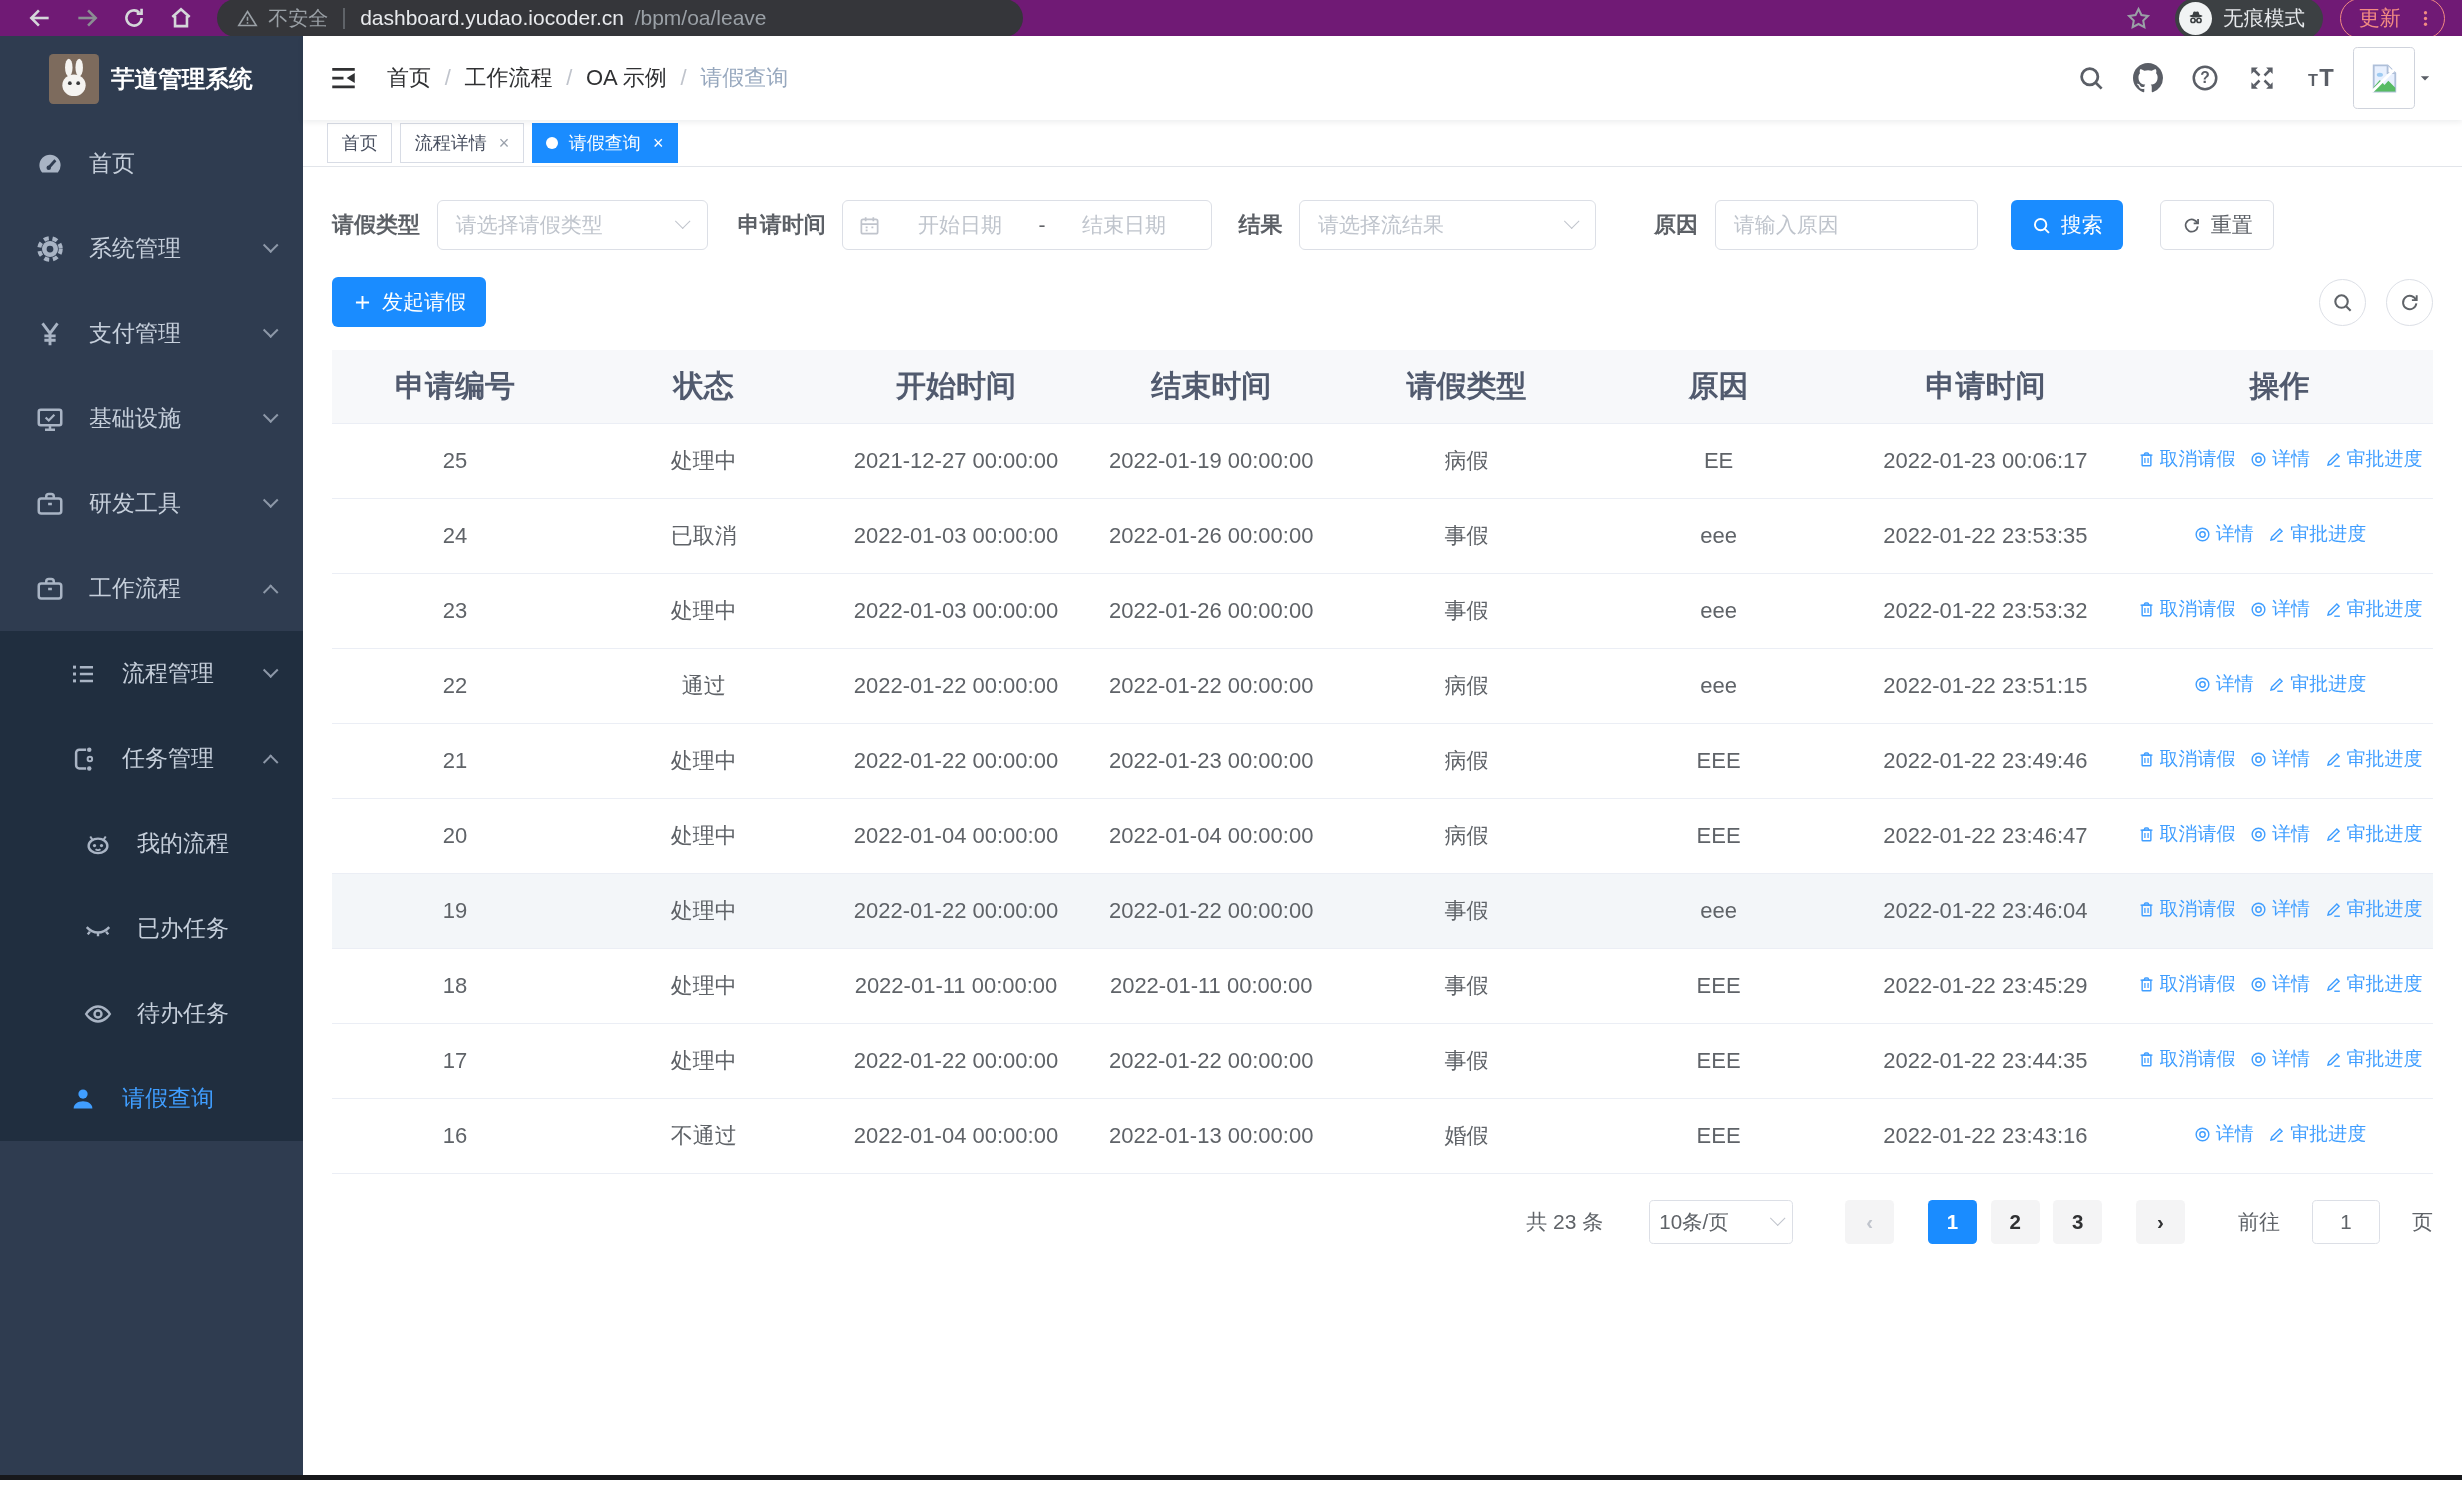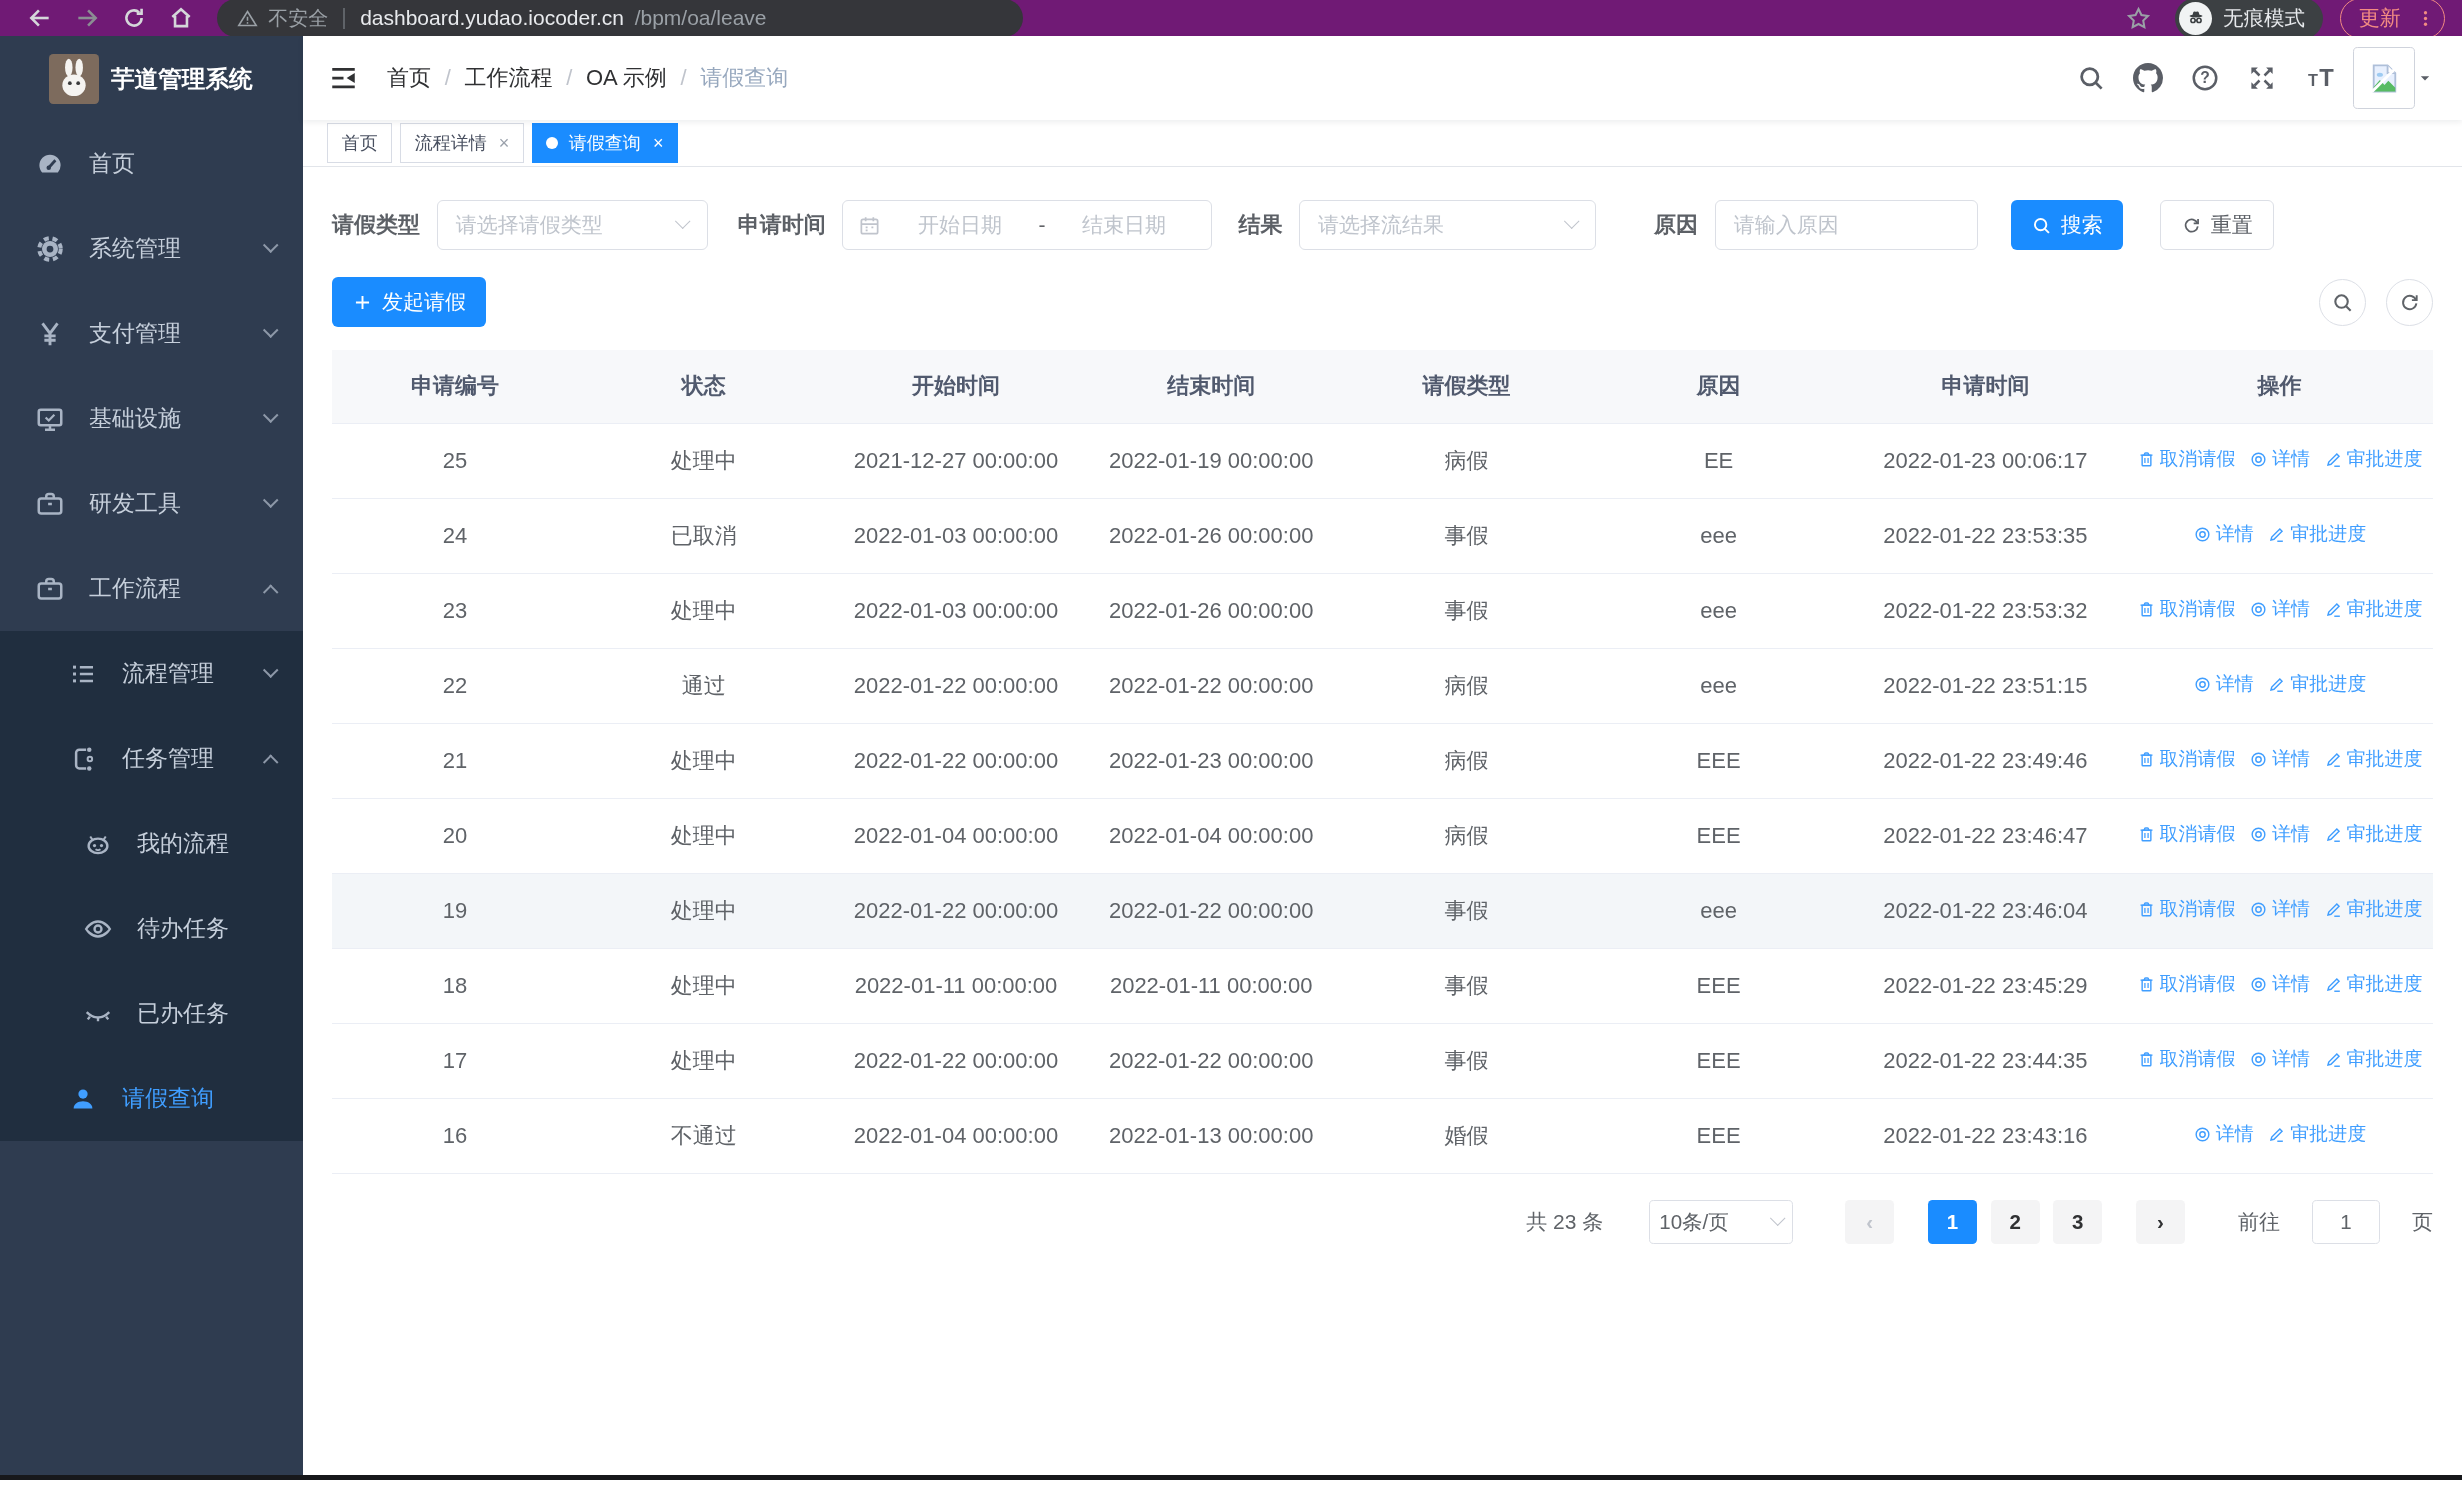--- a/index.html
+++ b/index.html
@@ -104,21 +104,21 @@
 
   
   .toolbar-row { margin-top:27px; display:flex; align-items:center; }
   .tool-circles { margin-left:auto; display:flex; gap:20px; }
   .circle-btn { width:47px; height:47px; border-radius:50%; border:1.5px solid #dcdfe6; background:#fff;
     color:#5f6368; display:flex; align-items:center; justify-content:center; cursor:pointer; }
   .circle-btn .ic { width:23px; height:23px; }
 
   
   table { margin-top:23px; width:100%; border-collapse:collapse; table-layout:fixed; }
-  th { background:#f7f8fa; color:#515a6e; font-weight:700; font-size:22px; height:73px;
+  th { background:#f7f8fa; color:#515a6e; font-weight:700; font-size:30px; height:73px;
     border-bottom:1.5px solid #ebeef5; text-align:center; }
   td { height:75px; text-align:center; font-size:22px; color:#5f6368;
     border-bottom:1.5px solid #ebeef5; white-space:nowrap; }
   tr.highlight td { background:#f3f6f9; }
   th:nth-child(1){width:11.7%} th:nth-child(2){width:12%} th:nth-child(3){width:12%}
   th:nth-child(4){width:12.3%} th:nth-child(5){width:12%} th:nth-child(6){width:12%}
   th:nth-child(7){width:13.4%} th:nth-child(8){width:14.6%}
   .act-link { color:#409eff; display:inline-flex; align-items:center; gap:3.8px; margin:0 6.8px;
     font-size:19px; cursor:pointer; text-decoration:none; white-space:nowrap; }
   .act-link .ic { width:19px; height:19px; }
@@ -324,36 +324,36 @@
                 <path d="M4.5 13.5c0-3.3 3.4-5.8 7.5-5.8s7.5 2.5 7.5 5.8-3.4 5.8-7.5 5.8-7.5-2.5-7.5-5.8z" fill="none" stroke="currentColor" stroke-width="1.9"></path>
                 <path d="M7.5 8.5L5.8 6M16.5 8.5L18.2 6" stroke="currentColor" stroke-width="1.6"></path>
                 <circle cx="9.2" cy="13.2" r="1.3" fill="currentColor"></circle>
                 <circle cx="14.8" cy="13.2" r="1.3" fill="currentColor"></circle>
                 <path d="M10 16.2c1.2.9 2.8.9 4 0" stroke="currentColor" stroke-width="1.5" fill="none"></path>
               </svg>
             </span>
             <span class="mlabel">我的流程</span>
           </div>
           <div class="menu-row lvl3">
+            <span class="mi ic" data-icon="eye-closed-icon">
+              <svg viewBox="0 0 24 24">
+                <path d="M3 10.5c2.6 2.9 5.6 4.3 9 4.3s6.4-1.4 9-4.3" fill="none" stroke="currentColor" stroke-width="1.9"></path>
+                <path d="M5.5 14.2l-1.7 2.1M12 15v2.7M18.5 14.2l1.7 2.1" stroke="currentColor" stroke-width="1.9"></path>
+              </svg>
+            </span>
+            <span class="mlabel">已办任务</span>
+          </div>
+          <div class="menu-row lvl3">
             <span class="mi ic" data-icon="eye-icon">
               <svg viewBox="0 0 24 24">
                 <path d="M2.5 12S6.2 6 12 6s9.5 6 9.5 6-3.7 6-9.5 6S2.5 12 2.5 12z" fill="none" stroke="currentColor" stroke-width="1.9"></path>
                 <circle cx="12" cy="12" r="2.8" fill="none" stroke="currentColor" stroke-width="1.9"></circle>
               </svg>
             </span>
             <span class="mlabel">待办任务</span>
-          </div>
-          <div class="menu-row lvl3">
-            <span class="mi ic" data-icon="eye-closed-icon">
-              <svg viewBox="0 0 24 24">
-                <path d="M3 10.5c2.6 2.9 5.6 4.3 9 4.3s6.4-1.4 9-4.3" fill="none" stroke="currentColor" stroke-width="1.9"></path>
-                <path d="M5.5 14.2l-1.7 2.1M12 15v2.7M18.5 14.2l1.7 2.1" stroke="currentColor" stroke-width="1.9"></path>
-              </svg>
-            </span>
-            <span class="mlabel">已办任务</span>
           </div>
           <div class="menu-row lvl2 active">
             <span class="mi ic" data-icon="user-icon">
               <svg viewBox="0 0 24 24">
                 <circle cx="12" cy="8" r="3.7" fill="currentColor"></circle>
                 <path d="M4.5 19.5c0-3.5 3.4-5.7 7.5-5.7s7.5 2.2 7.5 5.7z" fill="currentColor"></path>
               </svg>
             </span>
             <span class="mlabel">请假查询</span>
           </div>

